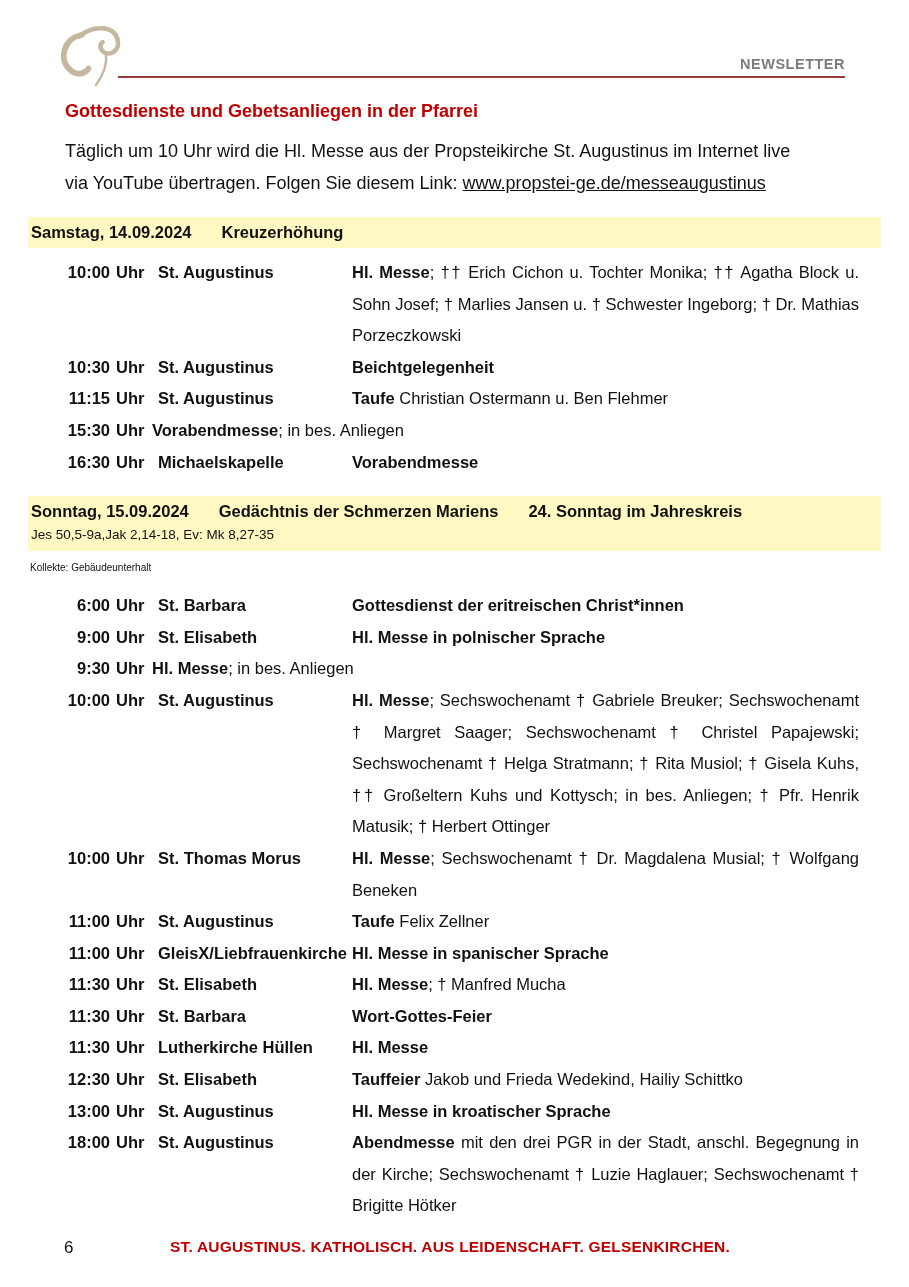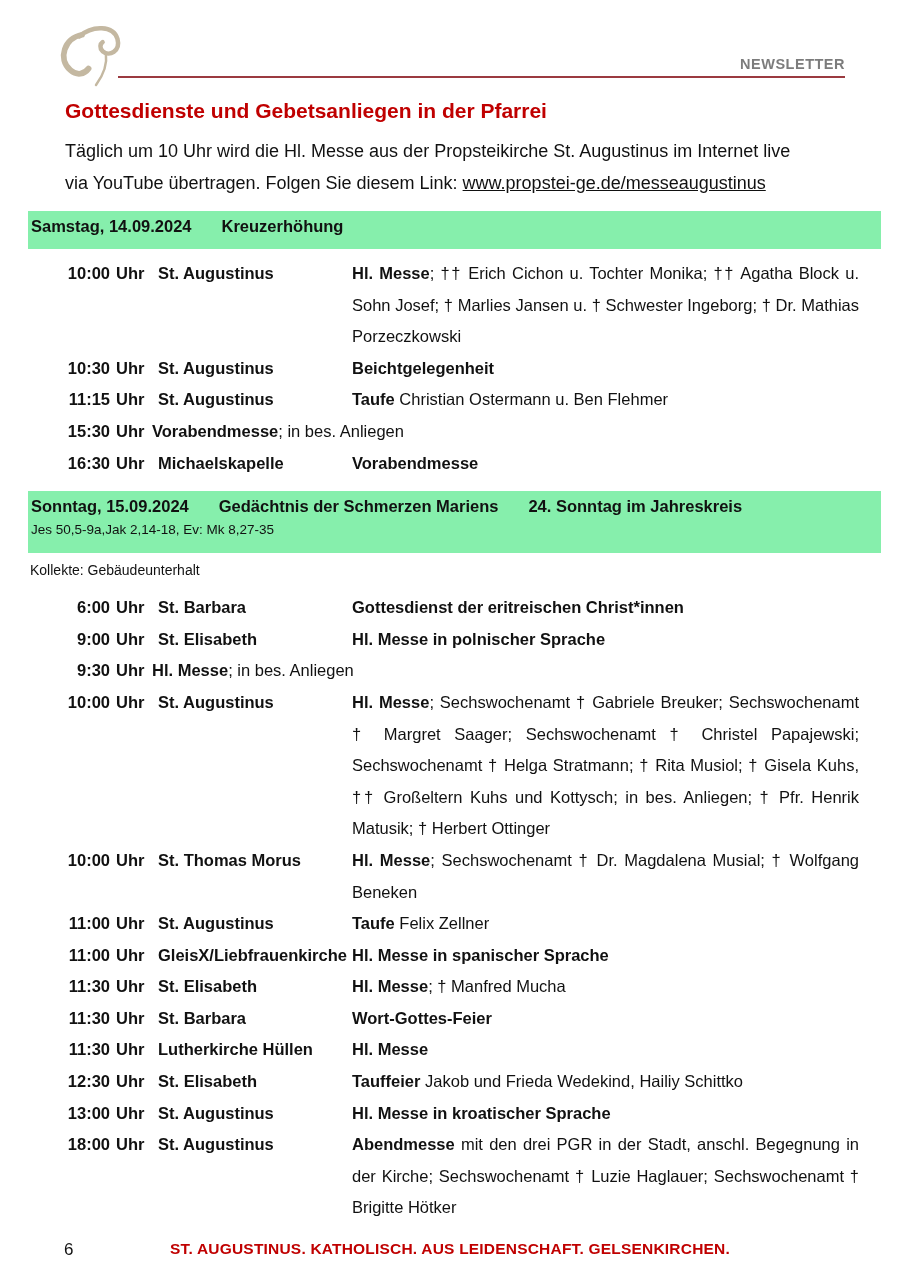--- a/index.html
+++ b/index.html
@@ -8,29 +8,29 @@
     font-family:"Liberation Sans",sans-serif;color:#111111;
     position:relative;overflow:hidden;
   }
   
   .header{position:relative;height:96px;}
   .logo{position:absolute;left:54px;top:24px;width:84px;height:66px;}
   .rule{position:absolute;left:118px;right:64px;top:76px;height:2px;background:#9b3a40;}
   .newsletter{position:absolute;right:64px;top:56px;font-size:14.5px;font-weight:bold;color:#7c7c7c;letter-spacing:.5px;}
   
   .intro{margin:4px 64px 0 65px;}
-  .intro h1{font-size:21px;line-height:22px;color:#c00000;margin:0 0 13px 0;font-weight:bold;}
+  .intro h1{font-size:18px;line-height:22px;color:#c00000;margin:0 0 13px 0;font-weight:bold;}
   .intro p{font-size:18px;line-height:32px;margin:0;}
   .intro .link{text-decoration:underline;color:#111111;cursor:pointer;}
   
-  .banner{background:#86efac;margin:12px 28px 0 28px;padding:3px 4px 10px 3px;}
+  .banner{background:#fef9c3;margin:18px 28px 0 28px;padding:3px 4px 3px 3px;}
   .banner .bline{font-size:16.5px;font-weight:bold;line-height:25px;white-space:nowrap;}
   .banner .seg{margin-right:30px;}
   .banner .sub{font-size:13.5px;font-weight:normal;line-height:22px;padding-bottom:2px;}
-  .note{margin:7px 0 12px 30px;font-size:14px;line-height:20px;}
+  .note{margin:7px 0 12px 30px;font-size:10px;line-height:20px;}
   
   .rows{margin-top:9px;margin-bottom:6px;}
   .row{display:flex;font-size:16.5px;line-height:31.6px;padding-left:60px;}
   .row .t{width:50px;text-align:right;font-weight:bold;flex:none;}
   .row .u{width:36px;padding-left:6px;font-weight:bold;flex:none;}
   .row .l{width:194px;padding-left:6px;font-weight:bold;flex:none;}
   .row .d{width:507px;flex:none;text-align:justify;}
   .row .db{font-weight:bold;}
   
   .footer{position:relative;margin-top:14px;height:28px;}

